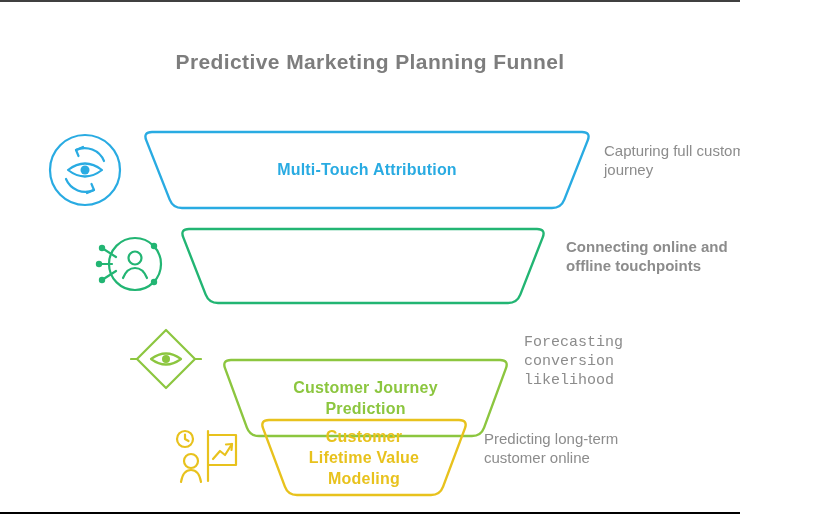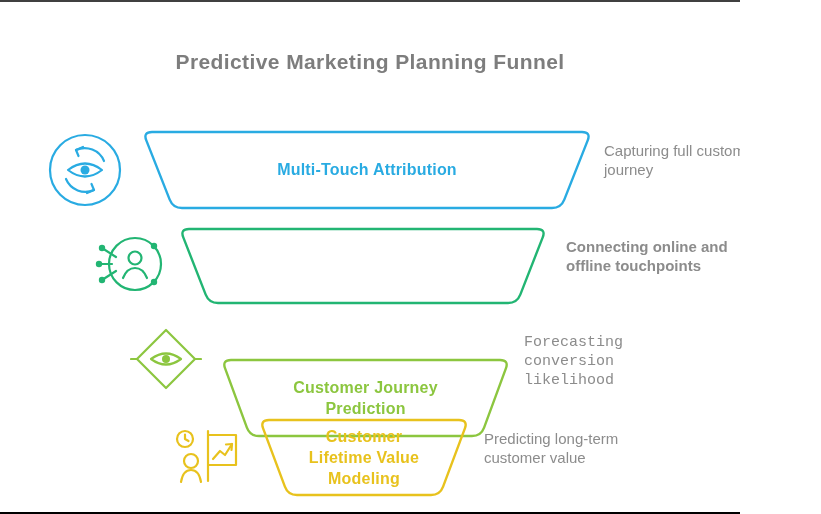--- a/index.html
+++ b/index.html
@@ -140,15 +140,15 @@
       <path d="M 43 40 L 50 32 L 55 36 L 62 25"></path>
       <path d="M 62 25 l -6 0.5 M 62 25 l -0.5 6"></path>
     </svg>
   </div>
   <div class="level level-4" style="color: rgb(232, 194, 29);">
     <svg class="trap-svg" width="212" height="79" viewBox="-2 -2 212 79">
       <path d="M 9 0 L 199 0 Q 208 0 204.9 8.4 L 183.1 66.6 Q 180 75 171 75 L 37 75 Q 28 75 24.9 66.6 L 3.1 8.4 Q 0 0 9 0 Z" fill="none" stroke="currentColor" stroke-width="2.4"></path>
     </svg>
     <span class="level-label">Customer Lifetime Value Modeling</span>
   </div>
-  <div class="desc desc-4">Predicting long-term customer value</div>
+  <div class="desc desc-4">Predicting long-term customer online</div>
 
 </div>
 
 </body></html>

